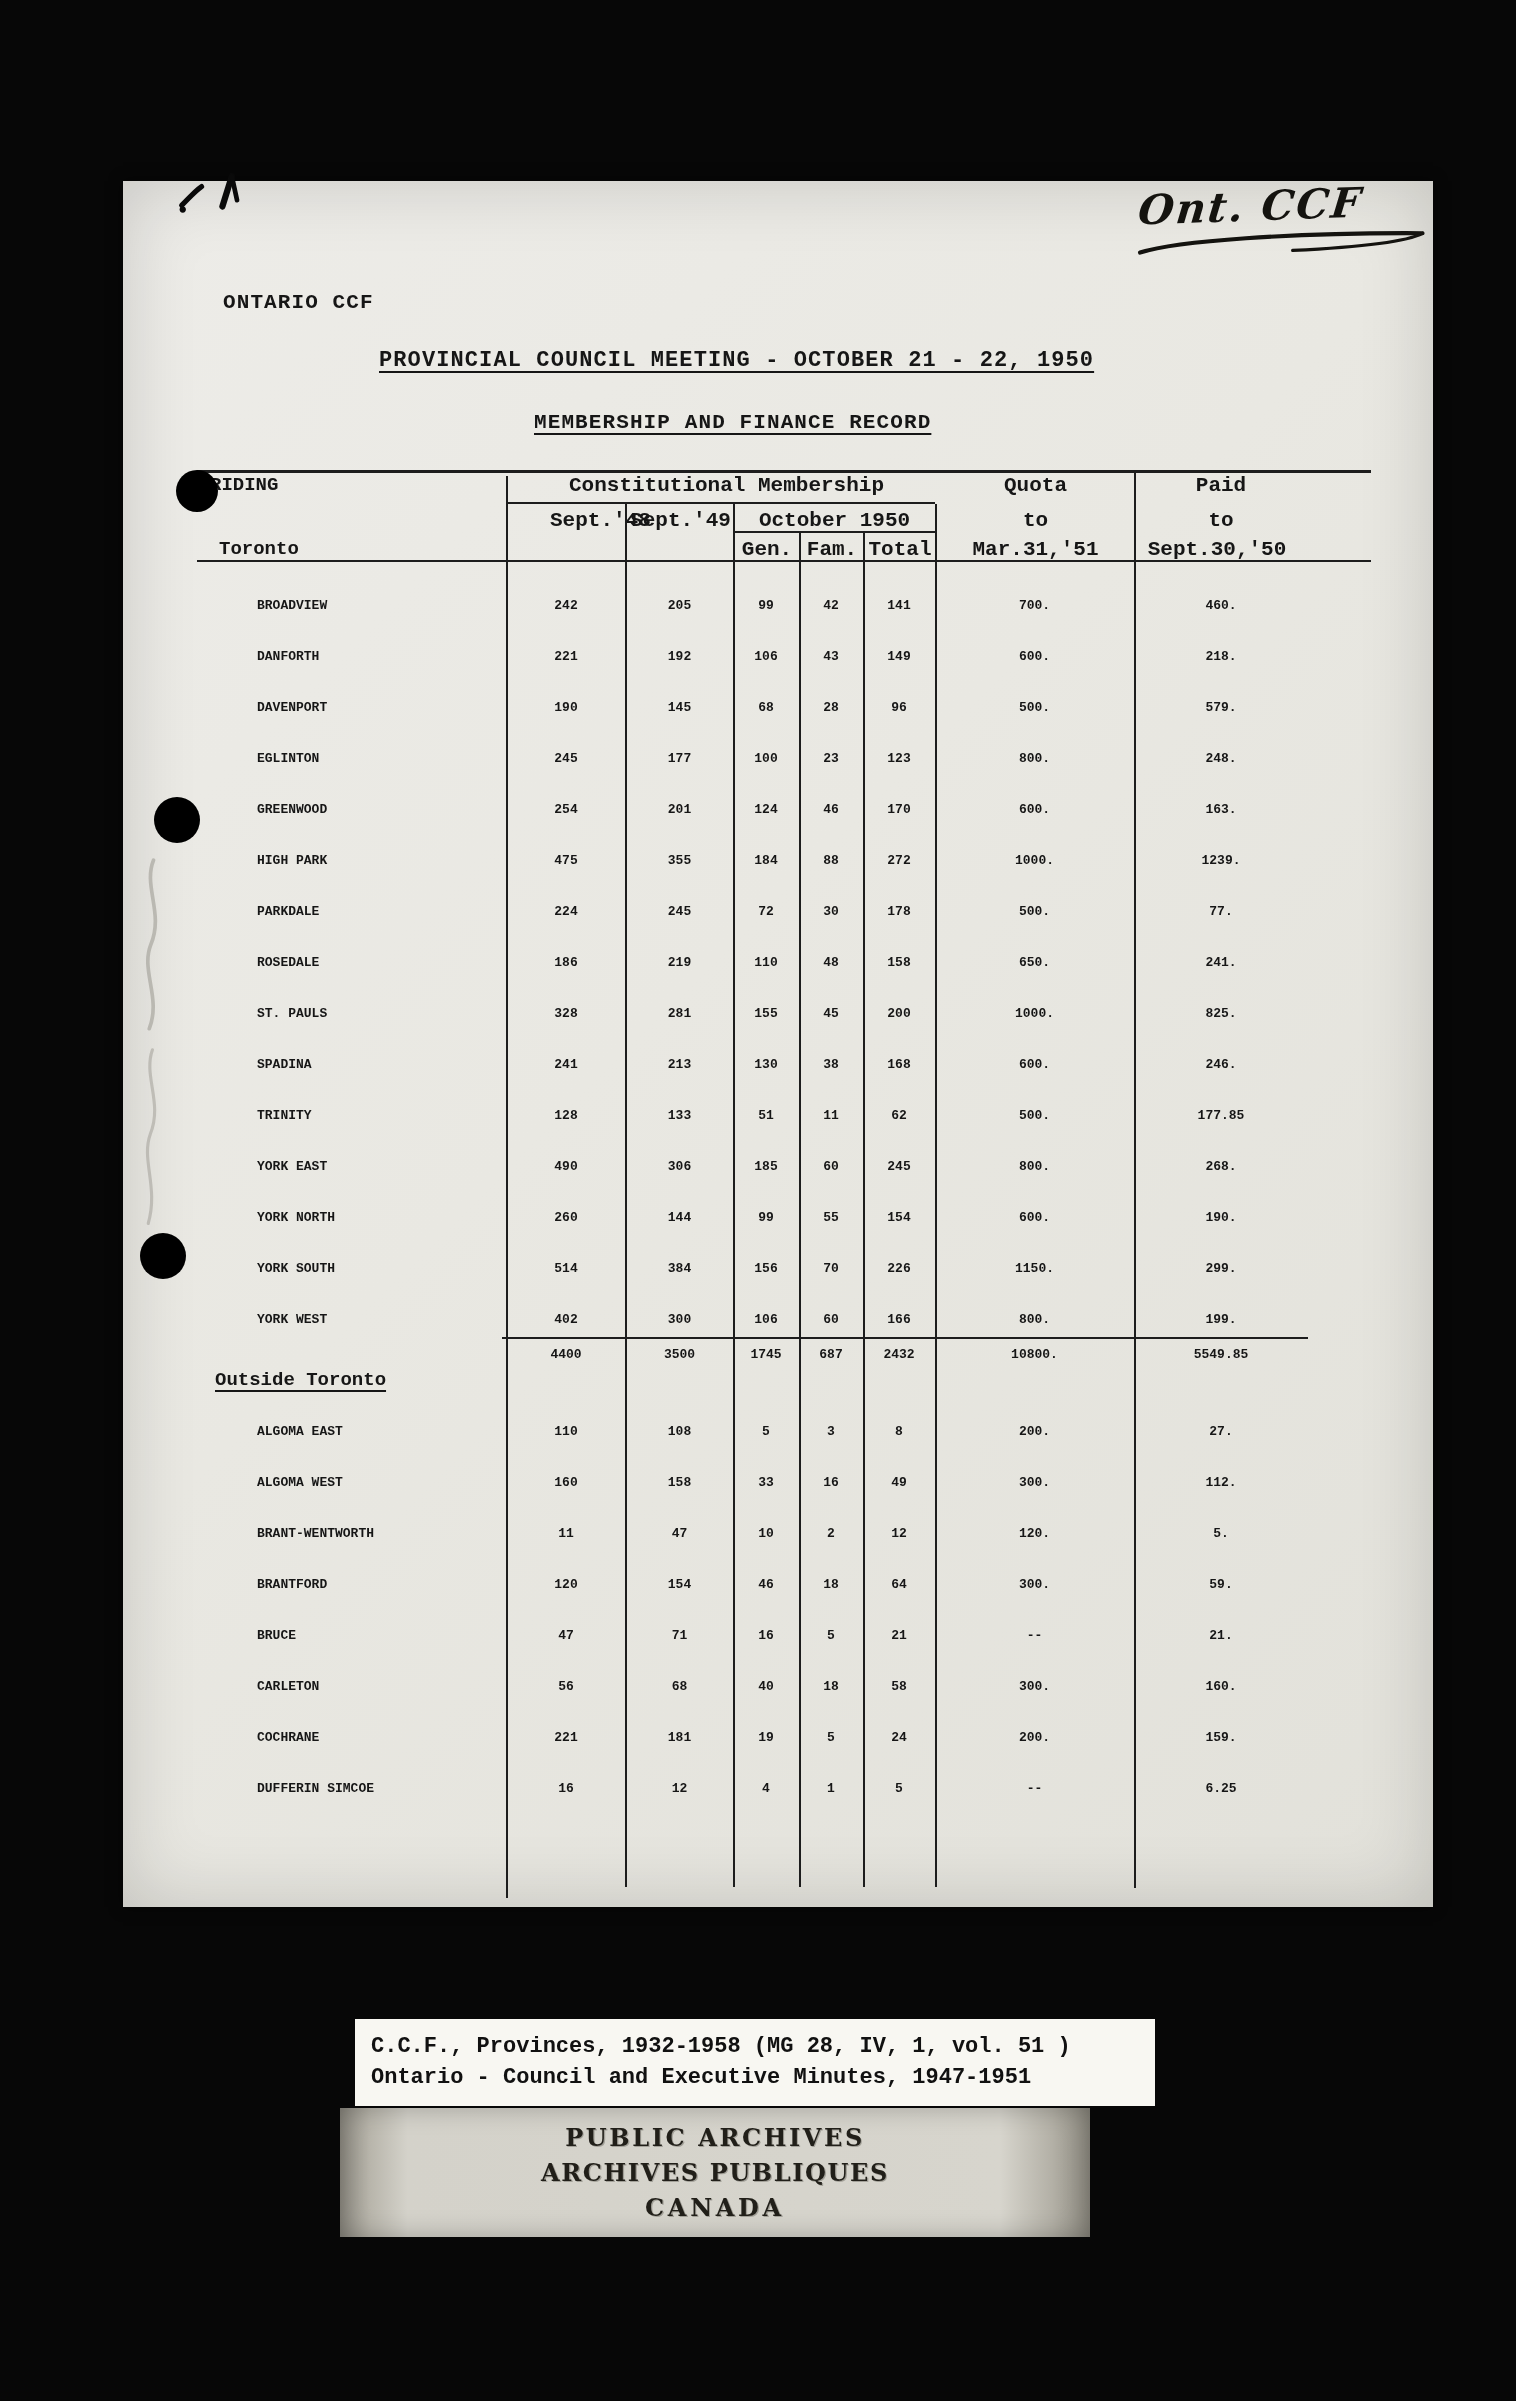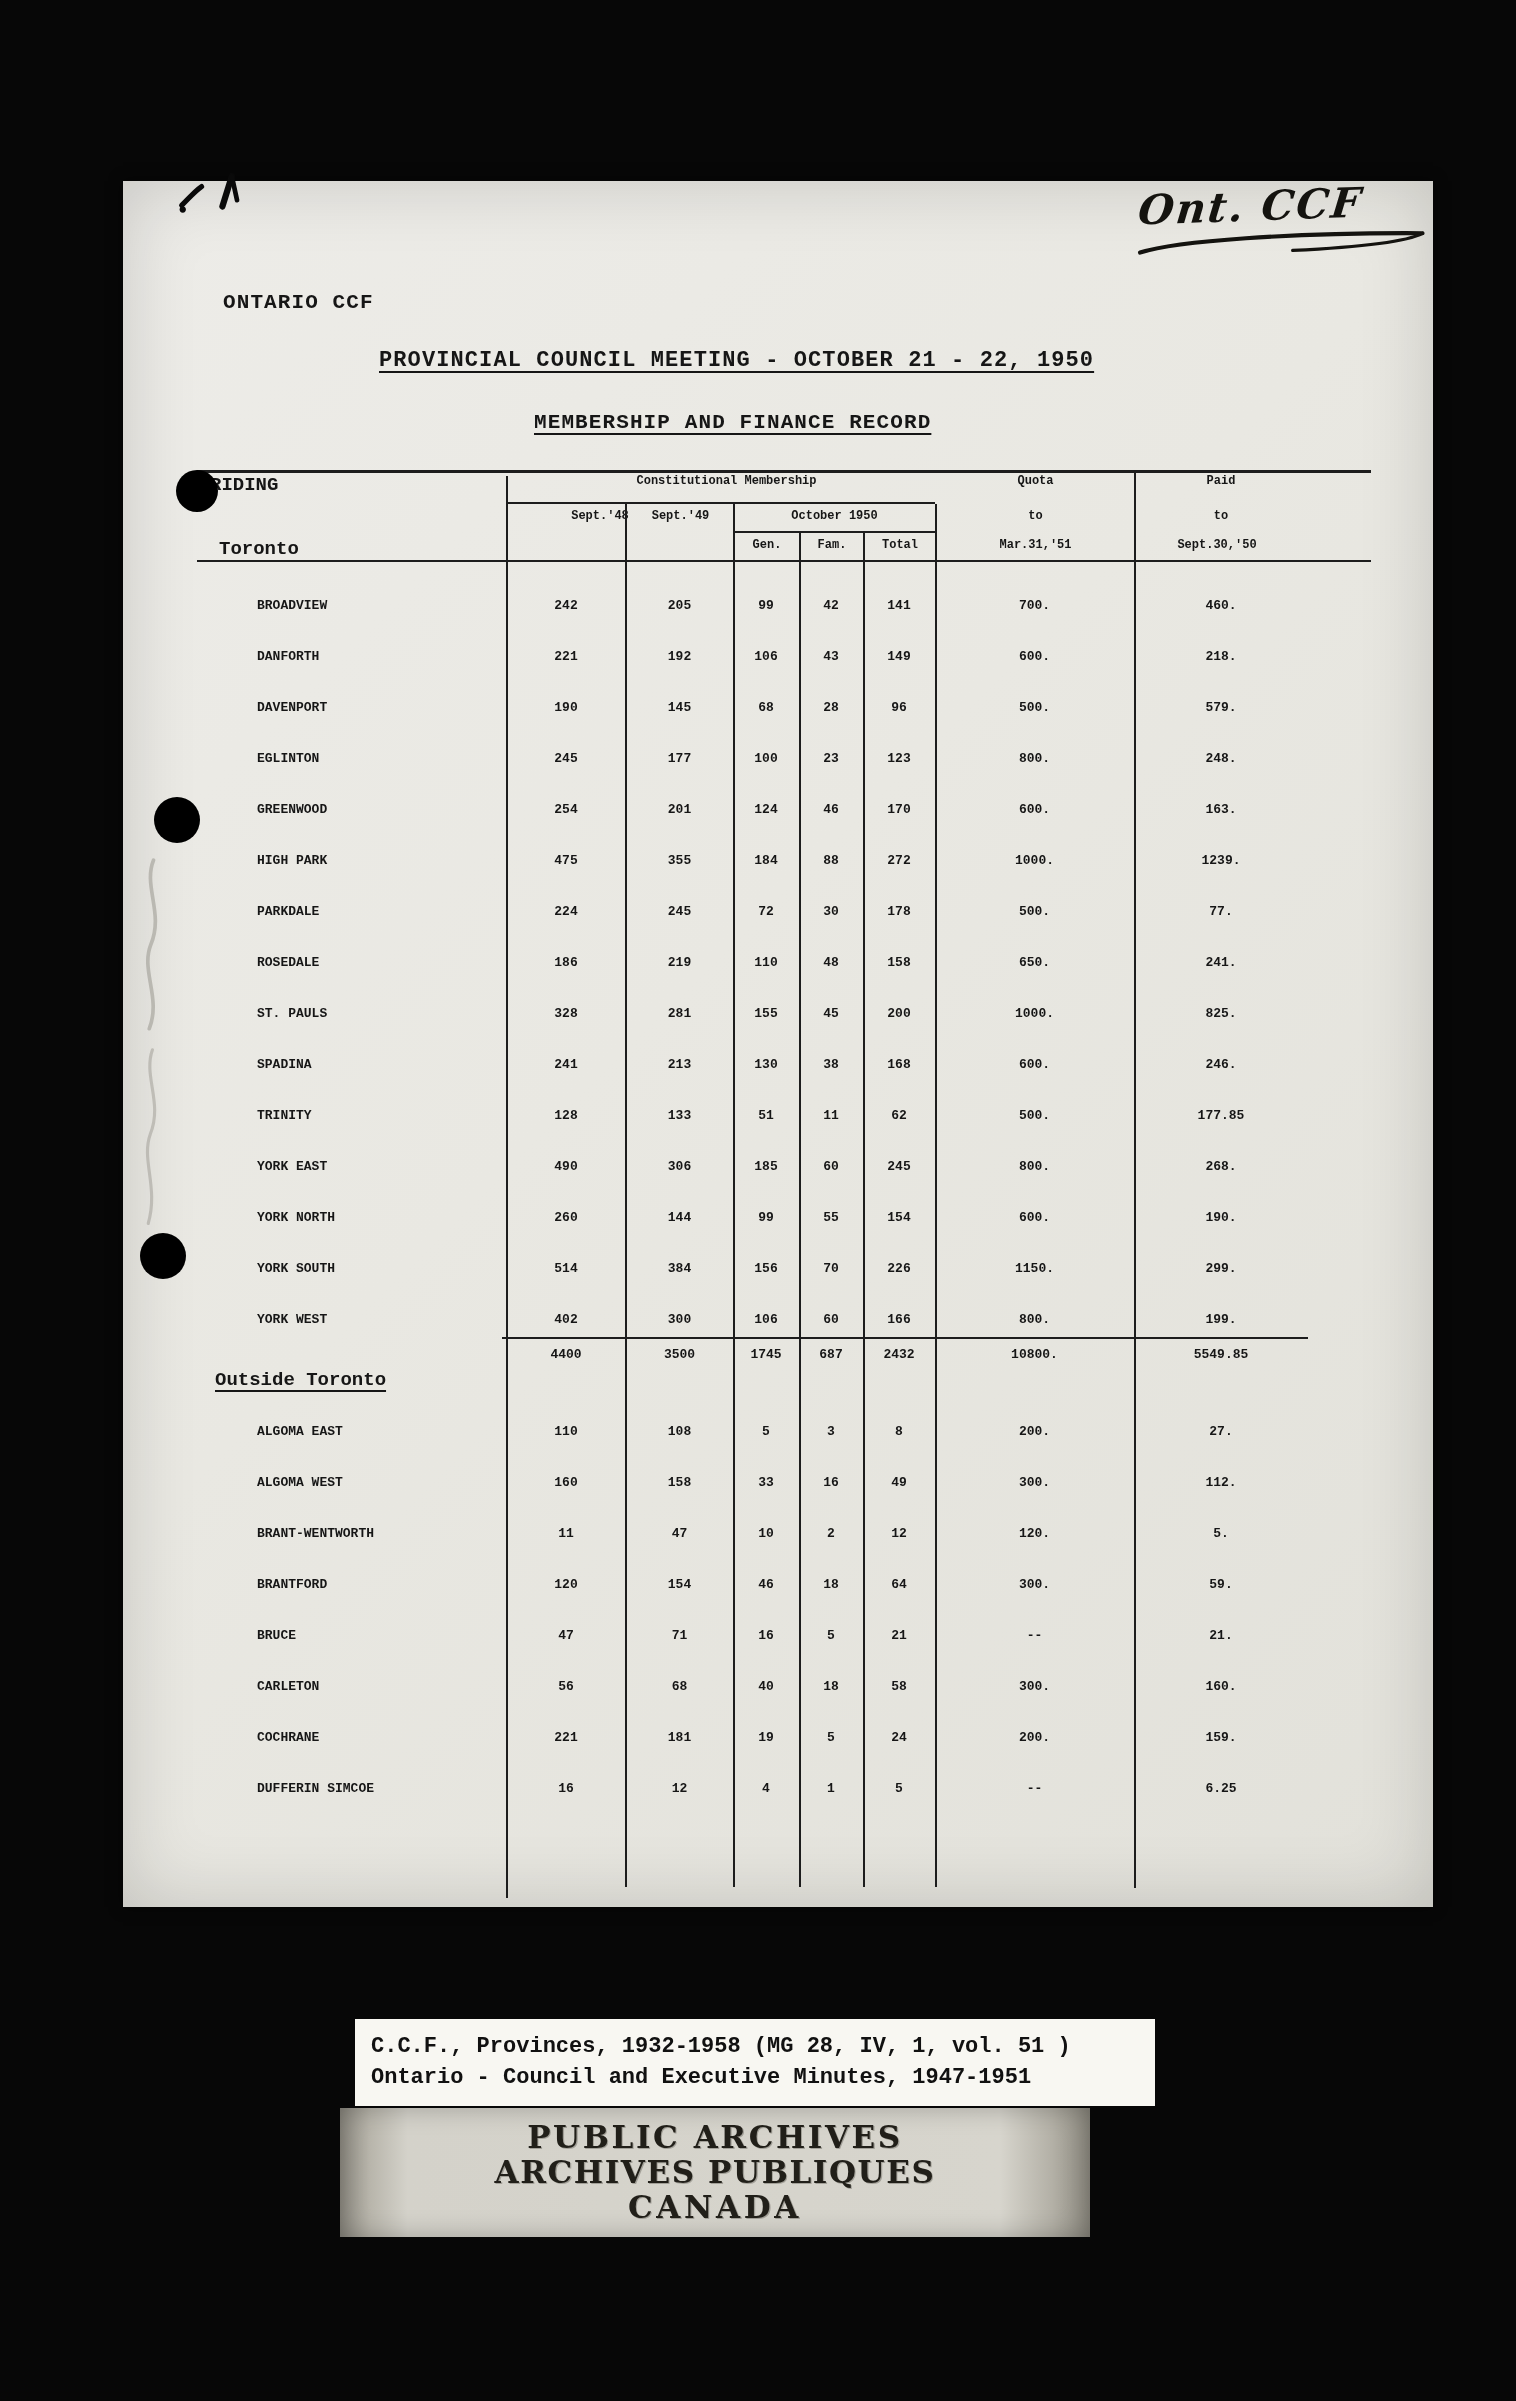--- a/index.html
+++ b/index.html
@@ -28,21 +28,21 @@
   .handwrite{
     position:absolute;left:1016px;top:0px;width:316px;height:90px;color:#14130f;
     transform:rotate(-2deg);
   }
   .handwrite .hw-text{
     display:block;font-family:"DejaVu Serif",serif;font-style:italic;font-weight:700;
     font-size:41px;letter-spacing:2.1px;transform:skewX(-8deg);
   }
   .handwrite svg{position:absolute;left:-5.3px;top:48px;}
   
-  .hx{position:absolute;font-size:12px;font-weight:700;white-space:nowrap;}
+  .hx{position:absolute;font-size:21px;font-weight:700;white-space:nowrap;}
   .ctr{text-align:center;}
   
   .vrule,.hrule{position:absolute;background:#1d1d1d;}
   
   .tbody{position:absolute;left:74px;width:1185px;}
   .toronto{top:399px;}
   .outside{top:1225px;}
   .trow{
     display:grid;grid-template-columns:309px 120px 107px 66px 64px 72px 199px 174px;
     height:51px;align-items:center;font-size:13px;font-weight:700;
@@ -67,21 +67,21 @@
     background:#f8f7f2;padding:11.6px 16px;color:#111;
     font-size:22px;font-weight:700;line-height:31px;white-space:nowrap;
   }
   .stamp{
     position:absolute;left:340px;top:2108px;width:750px;height:129px;box-sizing:border-box;
     background:linear-gradient(90deg,#8e8b82 0%,#b8b5ab 4%,#d4d2ca 9%,#d7d5cd 88%,#b3b0a6 95%,#8c897f 100%);
     box-shadow:inset 0 0 26px rgba(0,0,0,0.25);
     display:flex;flex-direction:column;align-items:center;justify-content:center;
     font-family:"DejaVu Serif",serif;font-weight:700;color:#211f19;
   }
-  .stamp .sline{line-height:35px;font-size:31px;text-shadow:1.1px 1.1px 0 rgba(70,66,58,0.35);}
+  .stamp .sline{line-height:35px;font-size:24px;text-shadow:1.1px 1.1px 0 rgba(70,66,58,0.35);}
   .s1{letter-spacing:2.6px;}
   .s2{letter-spacing:1.6px;}
   .s3{letter-spacing:3.7px;}
 </style>
 </head>
 <body>
 
 <div class="paper">
 
   <svg class="pen-mark" width="100" height="47" viewBox="0 0 190 90">

